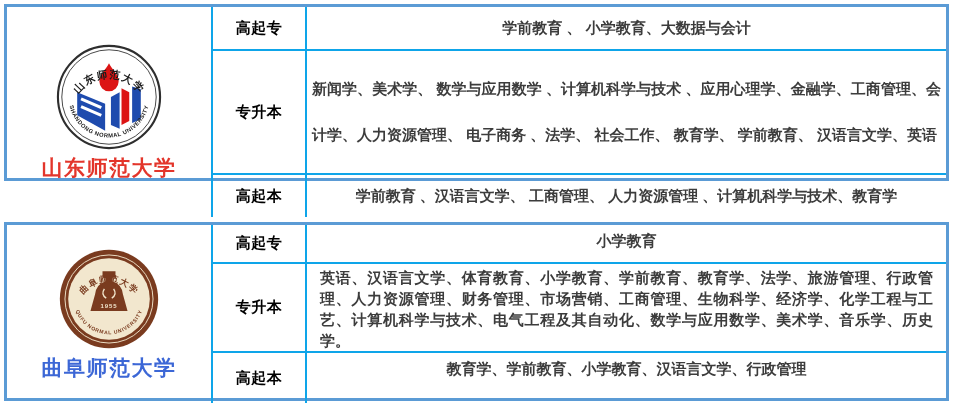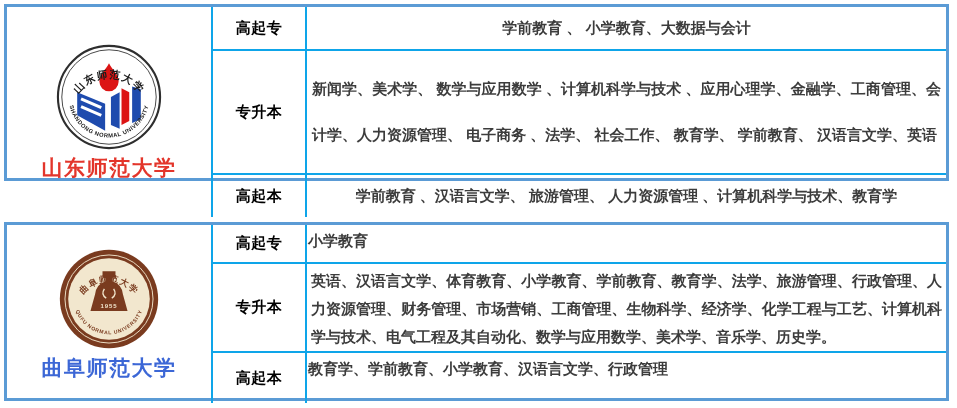--- a/index.html
+++ b/index.html
@@ -19,23 +19,23 @@
   }
   td{border:2px solid #0ea5e9;overflow:hidden;}
   col.c1{width:205px;} col.c2{width:94px;}
   .logo-cell{text-align:center;vertical-align:middle;}
   .level{
     font-weight:bold;font-size:15px;color:#000;text-align:center;
     vertical-align:middle;letter-spacing:.5px;
   }
   .majors{font-weight:bold;font-size:15px;color:#3C3C3C;margin-left:40px;}
   .mid{text-align:center;vertical-align:middle;}
-  .top{vertical-align:top;padding-top:7px;}
+  .top{text-align:center;vertical-align:top;padding-top:7px;}
   .wrap-wide{vertical-align:middle;text-align:justify;line-height:46px;padding:15px 5px;}
-  .wrap-tight{vertical-align:top;text-align:justify;line-height:28px;padding:3px 4px 0;}
+  .wrap-tight{vertical-align:top;text-align:justify;line-height:21px;padding:3px 13px 0;}
   .uni-name{font-weight:bold;font-size:21px;letter-spacing:1.5px;line-height:1.15;margin-top:2px;}
   .sdnu-name{color:#E3352B;}
   .qfnu-name{color:#3C67D6;}
   svg text{font-family:"Liberation Sans",sans-serif;}
 </style>
 </head>
 <body>
 
 <div class="canvas">
 
@@ -73,21 +73,21 @@
         </td>
         <td class="level">高起专</td>
         <td class="majors mid">学前教育 、 小学教育、大数据与会计</td>
       </tr>
       <tr style="height:85px;">
         <td class="level">专升本</td>
         <td class="majors wrap-wide">新闻学、美术学、 数学与应用数学 、计算机科学与技术 、应用心理学、金融学、工商管理、会计学、人力资源管理、 电子商务 、法学、 社会工作、 教育学、 学前教育、 汉语言文学、英语</td>
       </tr>
       <tr style="height:43px;">
         <td class="level">高起本</td>
-        <td class="majors mid">学前教育 、汉语言文学、 旅游管理、 人力资源管理 、计算机科学与技术、教育学</td>
+        <td class="majors mid">学前教育 、汉语言文学、 工商管理、 人力资源管理 、计算机科学与技术、教育学</td>
       </tr>
     </tbody>
       </table>
   </div>
 
   <div class="tbl-wrap" id="t2">
     <table>
       <colgroup>
           <col class="c1">
           <col class="c2">

